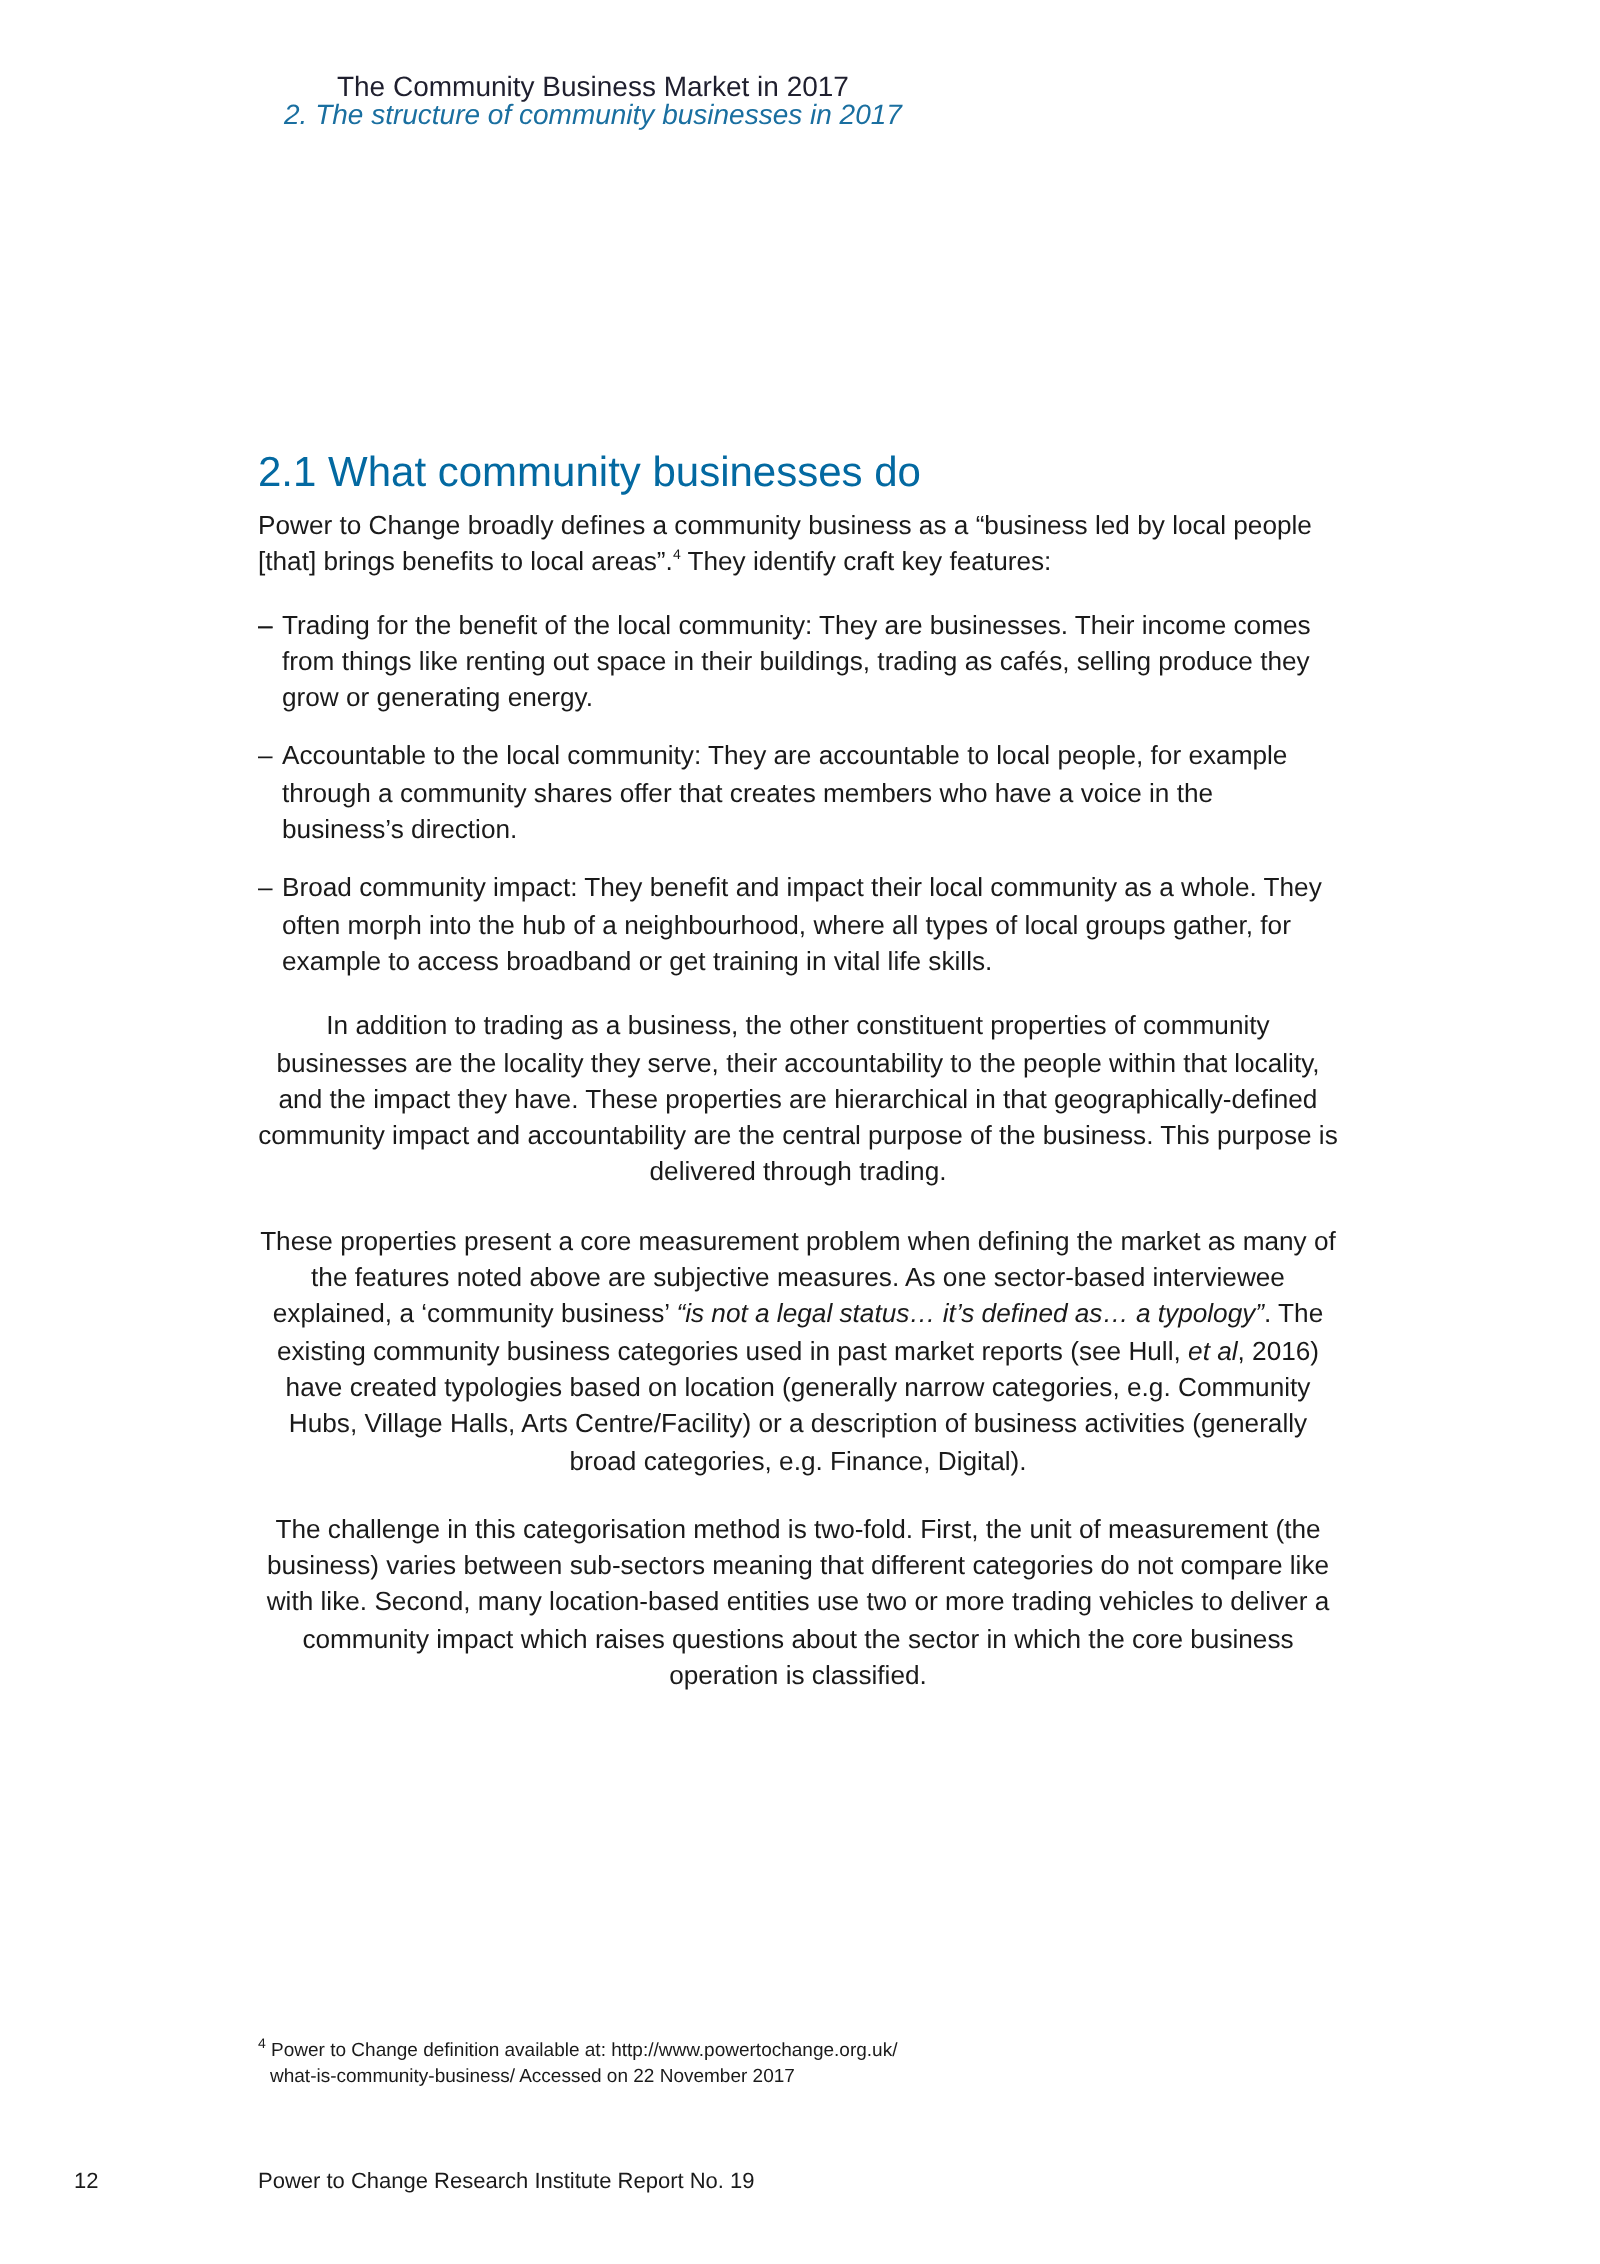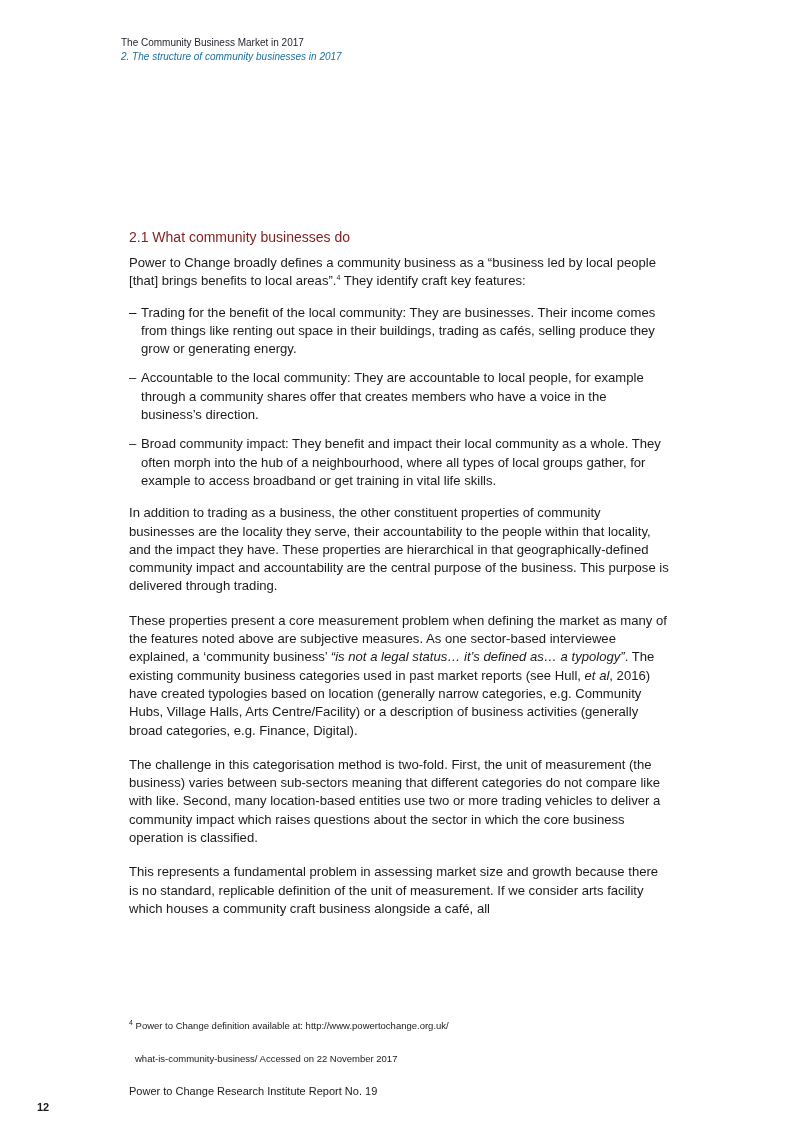--- a/index.html
+++ b/index.html
@@ -10,49 +10,50 @@
     body {
       width: 800px;
       height: 1132px;
       position: relative;
       overflow: hidden;
       font-family: "Liberation Sans", "DejaVu Sans", sans-serif;
       color: #1a1a1a;
     }
     .running-head {
       position: absolute;
-      left: 121px;
+      left: 142px;
       top: 36px;
-      font-size: 10px;
+      font-size: 14px;
       line-height: 14px;
+      text-align: center;
     }
     .running-head .rh-title { color: #1f1f2e; }
     .running-head .rh-section { color: #1a6fa0; font-style: italic; }
 
     .content {
       position: absolute;
       left: 129px;
       top: 226px;
       width: 540px;
     }
     .section-heading {
-      color: #7f1d1d;
-      font-size: 14px;
+      color: #0369a1;
+      font-size: 21px;
       line-height: 22px;
       margin: 0 0 6px 0;
       font-weight: normal;
     }
     p {
       margin: 0;
       font-size: 13.1px;
       line-height: 18.3px;
       color: #1a1a1a;
     }
     p.intro { margin-bottom: 13px; }
-    .para { margin-bottom: 16px; }
+    .para { margin-bottom: 16px; text-align: center; }
     sup {
       font-size: 7px;
       line-height: 0;
       vertical-align: super;
     }
     ul.features {
       list-style: none;
       margin: 0 0 14px 0;
       padding: 0;
     }
@@ -72,34 +73,34 @@
 
     .footnote {
       position: absolute;
       left: 129px;
       top: 1020px;
       width: 400px;
       font-size: 9.5px;
       line-height: 12.5px;
       color: #1a1a1a;
     }
-    .footnote .fn-line2 { padding-left: 6px; display: block; margin-top: 20px; }
+    .footnote .fn-line2 { padding-left: 6px; display: block; }
     .footer {
       position: absolute;
       top: 1084px;
       left: 37px;
       font-size: 11px;
       line-height: 14px;
       width: 600px;
     }
     .footer .page-number {
-      font-weight: bold;
+      font-weight: normal;
       position: absolute;
       left: 0;
-      top: 16px;
+      top: 0;
     }
     .footer .report-title {
       position: absolute;
       left: 92px;
       top: 0;
       white-space: nowrap;
     }
     .footer .brand { font-weight: normal; }
   </style>
 </head>
@@ -121,21 +122,20 @@
     <li><span class="dash">–</span><span>Accountable to the local community: They are accountable to local people, for example through a community shares offer that creates members who have a voice in the business’s direction.</span></li>
     <li><span class="dash">–</span><span>Broad community impact: They benefit and impact their local community as a whole. They often morph into the hub of a neighbourhood, where all types of local groups gather, for example to access broadband or get training in vital life skills.</span></li>
   </ul>
 
   <p class="para">In addition to trading as a business, the other constituent properties of community businesses are the locality they serve, their accountability to the people within that locality, and the impact they have. These properties are hierarchical in that geographically-defined community impact and accountability are the central purpose of the business. This purpose is delivered through trading.</p>
 
   <p class="para"><span>These properties present a core measurement problem when defining the market as many of the features noted above are subjective measures. As one sector-based interviewee explained, a ‘community business’ </span><em>“is not a legal status… it’s defined as… a typology”</em><span>. The existing community business categories used in past market reports (see Hull, </span><em>et al</em><span>, 2016) have created typologies based on location (generally narrow categories, e.g. Community Hubs, Village Halls, Arts Centre/Facility) or a description of business activities (generally broad categories, e.g. Finance, Digital).</span></p>
 
   <p class="para">The challenge in this categorisation method is two-fold. First, the unit of measurement (the business) varies between sub-sectors meaning that different categories do not compare like with like. Second, many location-based entities use two or more trading vehicles to deliver a community impact which raises questions about the sector in which the core business operation is classified.</p>
 
-  <p class="para">This represents a fundamental problem in assessing market size and growth because there is no standard, replicable definition of the unit of measurement. If we consider arts facility which houses a community craft business alongside a café, all</p>
 </div>
 
 <div class="footnote">
   <sup>4</sup><span> Power to Change definition available at: http://www.powertochange.org.uk/</span>
   <span class="fn-line2">what-is-community-business/ Accessed on 22 November 2017</span>
 </div>
 
 <div class="footer">
   <span class="page-number">12</span>
   <span class="report-title"><span class="brand">Power to Change</span><span> Research Institute Report No. 19</span></span>

